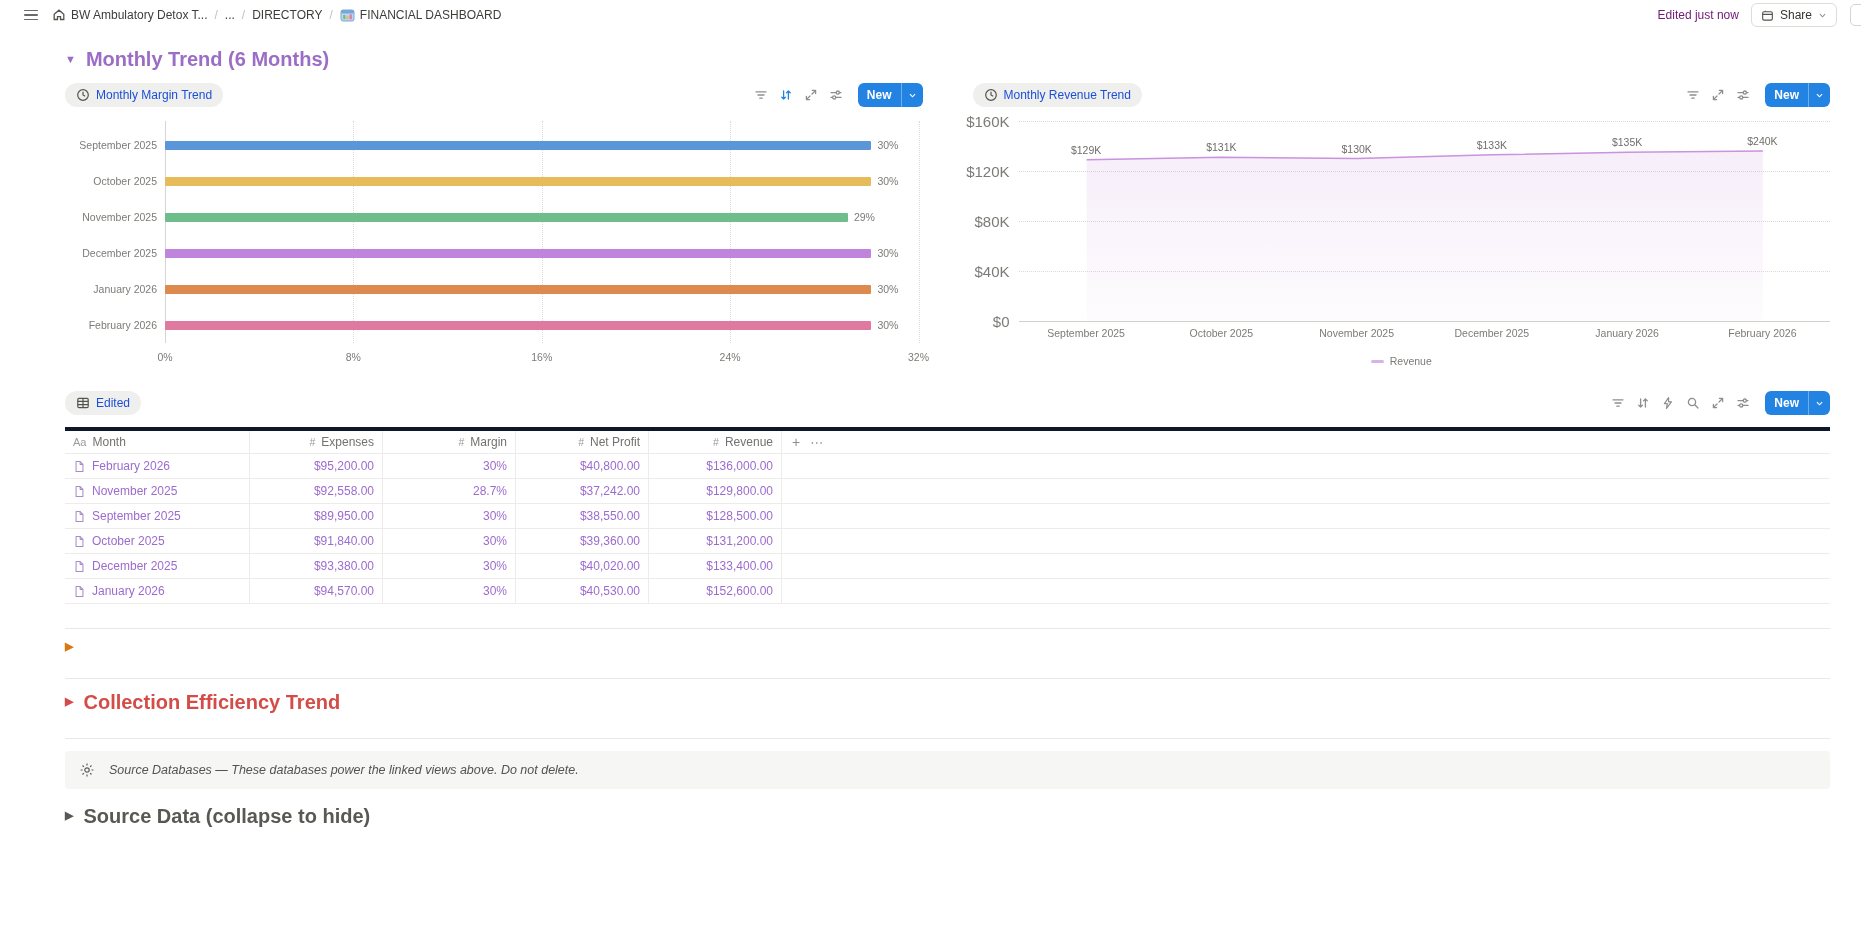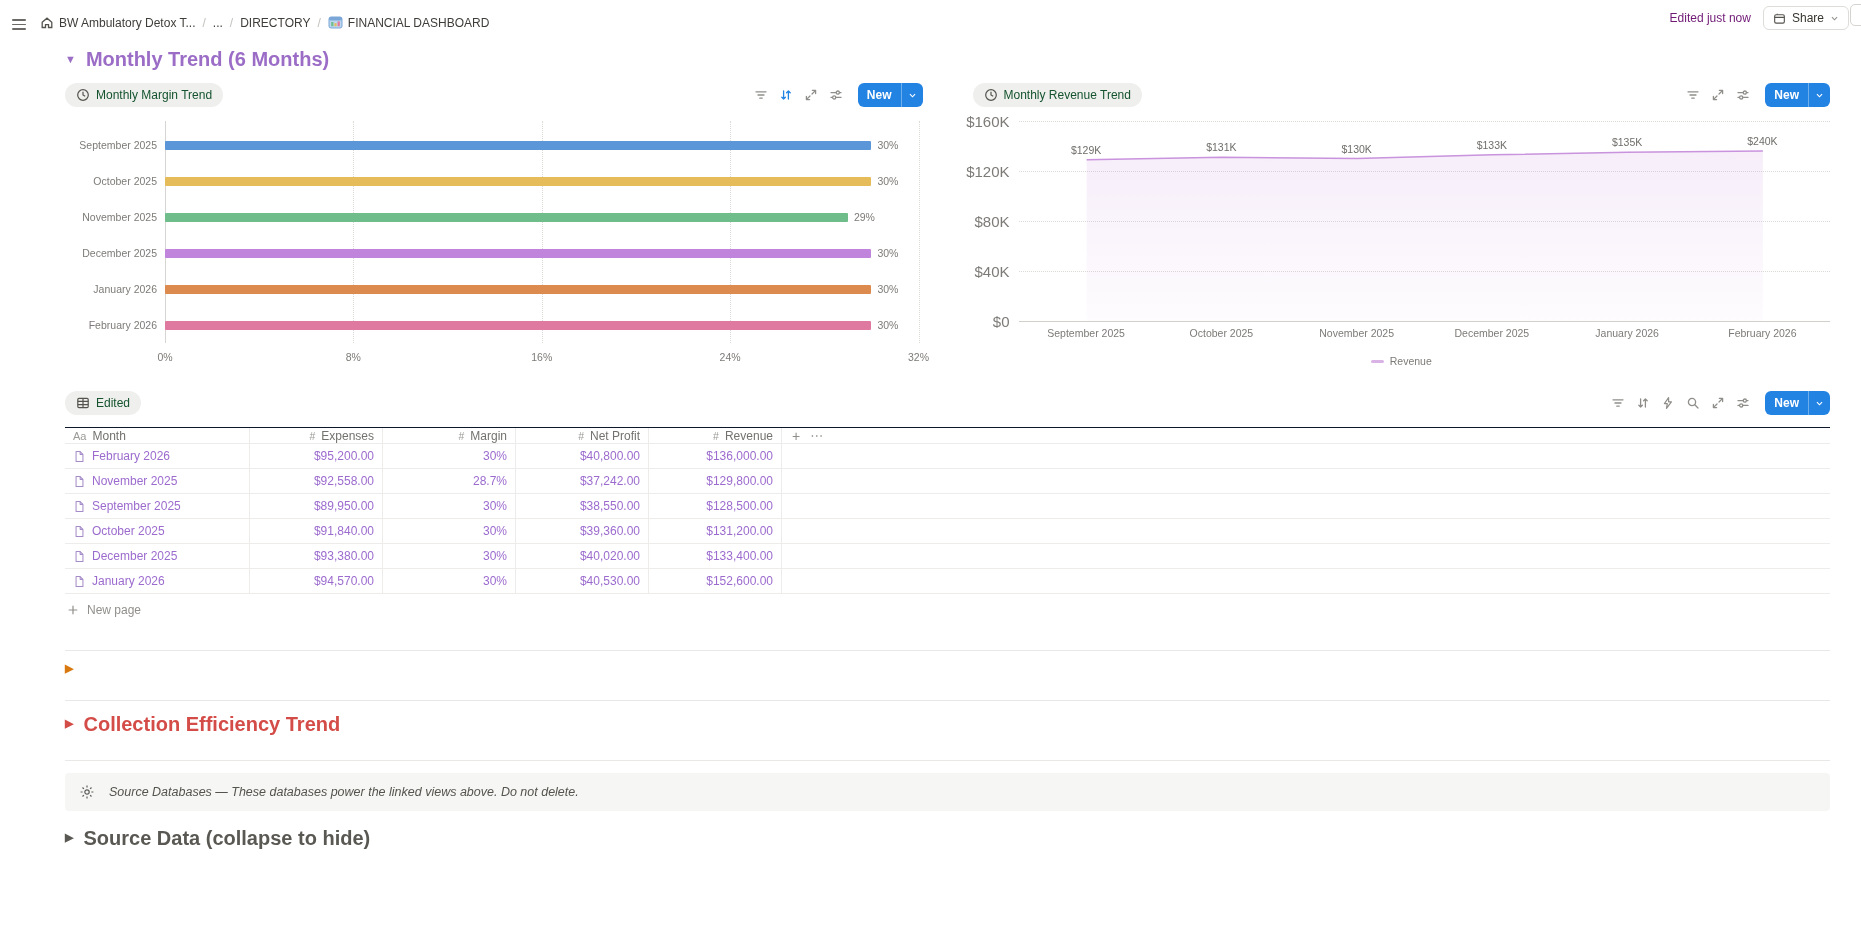--- a/index.html
+++ b/index.html
@@ -1,20 +1,20 @@
 <!DOCTYPE html>
 <html><head>
 <meta charset="utf-8">
 <style>
 *{margin:0;padding:0;box-sizing:border-box}
 html,body{width:1861px;height:941px;background:#fff;overflow:hidden}
 body{font-family:"Liberation Sans",sans-serif;color:#37352f;position:relative}
 
 
-.topbar{display:flex;align-items:flex-end;height:30px;padding:0 12px;font-size:12px;position:relative}
+.topbar{display:flex;align-items:center;height:30px;padding:0 24px;font-size:12px;position:relative}
 .hamburger{display:flex;flex-direction:column;gap:3px;margin-right:14px;cursor:pointer}
 .hamburger span{display:block;width:14px;height:1.6px;background:#6c6a66;border-radius:1px}
 .crumbs{display:flex;align-items:center;gap:7px}
 .crumb{display:flex;align-items:center;gap:5px;color:#3f3d39;cursor:pointer;white-space:nowrap}
 .crumb-sep{color:#c3c1bd}
 .topbar-right{margin-left:auto;display:flex;align-items:center;gap:12px}
 .edited{color:#701a75}
 .share-btn{display:flex;align-items:center;gap:6px;border:1px solid #dedcd8;border-radius:6px;height:24px;padding:0 9px;background:#fff;cursor:pointer;font-size:12px;color:#37352f}
 .edge-btn{position:absolute;right:-11px;top:4px;width:22px;height:22px;border:1px solid #d6d4d0;border-radius:5px;background:#fff}
 
@@ -23,21 +23,21 @@
 .h-toggle{display:flex;align-items:center;gap:10px;font-size:20px;font-weight:700;margin:12px 0 10px;cursor:pointer}
 .tri{font-size:11px;transform:translateY(-1px)}
 .h-purple{color:#9b6dc6}
 .h-orange{color:#d9780f}
 .h-red{color:#d44c47}
 .h-gray{color:#5a5853}
 .divider{height:1px;background:#e9e8e6;margin:24px 0 12px}
 
 
 .view-head{display:flex;align-items:center;height:28px}
-.view-pill{display:flex;align-items:center;gap:6px;background:#efefed;border-radius:15px;padding:5px 11px;font-size:12px;font-weight:500;color:#14532d;cursor:pointer;white-space:nowrap}
+.view-pill{display:flex;align-items:center;gap:6px;background:#efefed;border-radius:15px;padding:5px 11px;font-size:12px;font-weight:500;color:#1d4ed8;cursor:pointer;white-space:nowrap}
 .ctools{margin-left:auto;display:flex;align-items:center;gap:11px}
 .tool{display:flex;cursor:pointer}
 .new-btn{display:flex;align-items:stretch;background:#2383e2;color:#fff;border-radius:6px;font-size:12px;font-weight:600;height:24px;margin-left:4px;cursor:pointer;overflow:hidden}
 .new-main{display:flex;align-items:center;padding:0 9px}
 .new-split{width:1px;background:rgba(255,255,255,.35)}
 .new-caret{display:flex;align-items:center;padding:0 6px}
 
 
 .charts-row{display:flex;gap:50px;margin-top:10px}
 .chart-block{flex:1;min-width:0}
@@ -66,21 +66,21 @@
 .rpt-label{position:absolute;transform:translateX(-50%);font-size:10.5px;color:#6f6e6a;white-space:nowrap}
 .rxaxis{margin-left:46px;position:relative;height:16px;margin-top:6px}
 .rx-tick{position:absolute;transform:translateX(-50%);font-size:10.5px;color:#7d7b77;white-space:nowrap}
 .rlegend{display:flex;justify-content:center;align-items:center;gap:6px;margin-top:12px;font-size:10.5px;color:#7d7b77}
 .rlegend-dash{width:13px;height:3px;border-radius:2px;background:#d9b3e6}
 
 
 .table-section{margin-top:22px}
 .ntable{margin-top:10px}
 .trow{display:flex;align-items:stretch;border-bottom:1px solid #edecea;font-size:12px}
-.trow.thead{border-top:1px solid #0f172a;height:17px;color:#73726e}
+.trow.thead{border-top:4px solid #0f172a;height:27px;color:#73726e}
 .trow.tr{height:25px;cursor:pointer}
 .tcell{flex:none;display:flex;align-items:center;gap:6px;padding:0 8px;border-right:1px solid #edecea;overflow:hidden;white-space:nowrap}
 .tcell.num{justify-content:flex-end}
 .cicon{color:#9b9a97;font-size:10.5px;flex:none}
 .cicon.aa{font-size:11px;letter-spacing:0}
 .month-txt{color:#9c6bce;font-weight:500}
 .cell-val{color:#9c6bce}
 .tadd{display:flex;align-items:center;padding:0 10px;color:#8f8e8a;font-size:14px;cursor:pointer}
 .tmore{display:flex;align-items:center;color:#8f8e8a;font-size:13px;letter-spacing:1px;cursor:pointer}
 .new-page{display:flex;align-items:center;gap:8px;color:#908f8b;font-size:12px;height:32px;padding-left:2px;cursor:pointer}
@@ -527,26 +527,20 @@
             <span class="cell-val">30%</span>
           </div>
           <div class="tcell num" style="width:133px">
             <span class="cell-val">$40,530.00</span>
           </div>
           <div class="tcell num" style="width:133px">
             <span class="cell-val">$152,600.00</span>
           </div>
         </div>
       </div>
-    <div class="new-page">
-      <svg width="12" height="12" viewBox="0 0 14 14" fill="none" stroke="#908f8b" stroke-width="1.4" stroke-linecap="round">
-          <path d="M7 2.5v9M2.5 7h9"></path>
-        </svg>
-      <span>New page</span>
-    </div>
   </div>
 
   <div class="divider"></div>
 
   <div class="h-toggle h-orange">
     <span class="tri">▶</span>
   </div>
 
   <div class="divider"></div>
 

